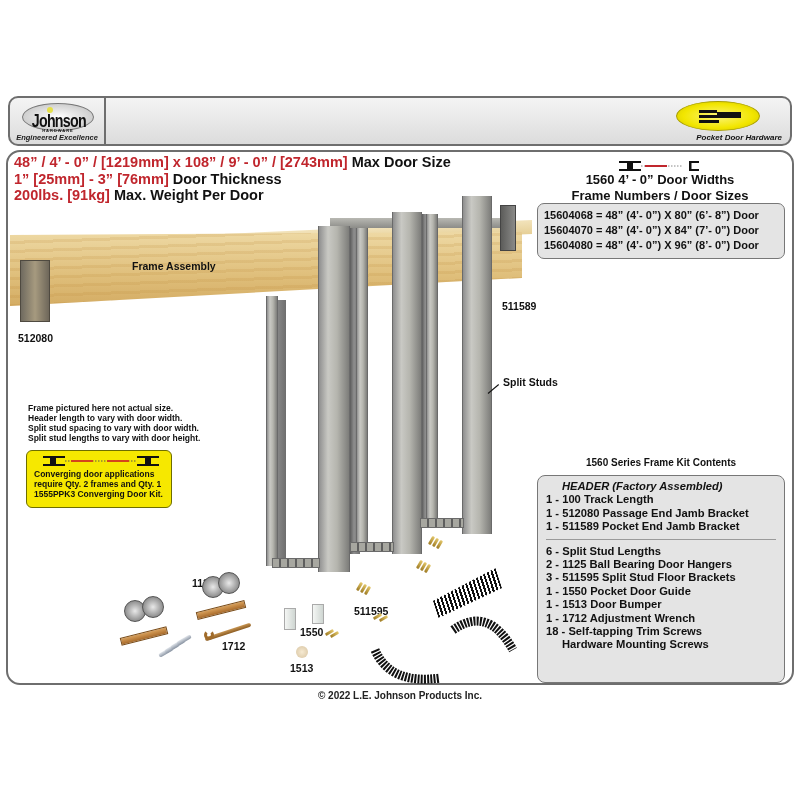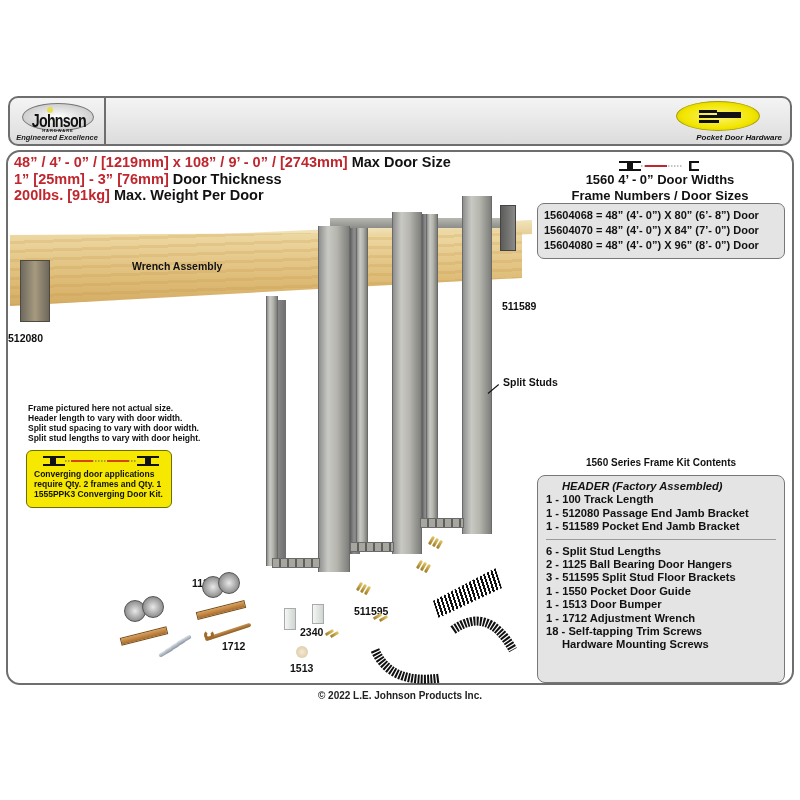--- a/index.html
+++ b/index.html
@@ -197,22 +197,22 @@
   <div class="stud-dark" style="left:422px; top:214px; width:8px; height:312px;"></div>
   <div class="stud" style="left:426px; top:214px; width:12px; height:312px;"></div>
   <div class="stud" style="left:462px; top:196px; width:30px; height:338px;"></div>
 
   <div class="floor-bracket" style="left:272px; top:558px; width:48px;"></div>
   <div class="floor-bracket" style="left:350px; top:542px; width:44px;"></div>
   <div class="floor-bracket" style="left:420px; top:518px; width:44px;"></div>
 
   <div class="jamb-bracket-r" style="left:500px; top:205px; width:16px; height:46px;"></div>
 
-  <div class="label" style="left:132px; top:260px;">Wrench Assembly</div>
-  <div class="label" style="left:8px; top:332px;">512080</div>
+  <div class="label" style="left:132px; top:260px;">Frame Assembly</div>
+  <div class="label" style="left:18px; top:332px;">512080</div>
   <div class="label" style="left:502px; top:272px;margin-top:28px;">511589</div>
   <div class="label" style="left:503px; top:376px;">Split Studs</div>
   <div class="arrow-line" style="left:488px; top:393px; width:14px; transform: rotate(-40deg);"></div>
   <div class="label" style="left:354px; top:605px;">511595</div>
 </div>
 
 <div class="note">
   <div>Frame pictured here not actual size.</div>
   <div>Header length to vary with door width.</div>
   <div>Split stud spacing to vary with door width.</div>
@@ -263,21 +263,21 @@
   <div class="hw" style="left:204px; top:622px;">
     <div style="position:absolute; left:0; top:8px; width:48px; height:4px; background:linear-gradient(#c79553,#8a5a20); transform: rotate(-18deg); border-radius:2px;"></div>
     <div style="position:absolute; left:0; top:8px; width:10px; height:10px; border:3px solid #a06b2a; border-top-color:transparent; border-radius:50%;"></div>
   </div>
   <div class="label" style="left:222px; top:640px;">1712</div>
 
   <div class="hw" style="left:284px; top:604px;">
     <div style="position:absolute; left:0; top:4px; width:12px; height:22px; background:linear-gradient(90deg,#f4f6f4,#cfd6d2); border:1px solid #aaa;"></div>
     <div style="position:absolute; left:28px; top:0; width:12px; height:20px; background:linear-gradient(90deg,#f4f6f4,#cfd6d2); border:1px solid #aaa;"></div>
   </div>
-  <div class="label" style="left:300px; top:626px;">2340</div>
+  <div class="label" style="left:300px; top:626px;">1550</div>
 
   <div class="hw" style="left:296px; top:646px; width:12px; height:12px; border-radius:50%; background:radial-gradient(#f6ead2,#d7c3a0);"></div>
   <div class="label" style="left:290px; top:662px;">1513</div>
 
   <div class="hw" style="left:430px; top:536px;">
     <div class="screw-gold" style="left:0; top:0; transform: rotate(30deg);"></div>
     <div class="screw-gold" style="left:4px; top:2px; transform: rotate(30deg);"></div>
     <div class="screw-gold" style="left:8px; top:4px; transform: rotate(30deg);"></div>
   </div>
   <div class="hw" style="left:418px; top:560px;">

